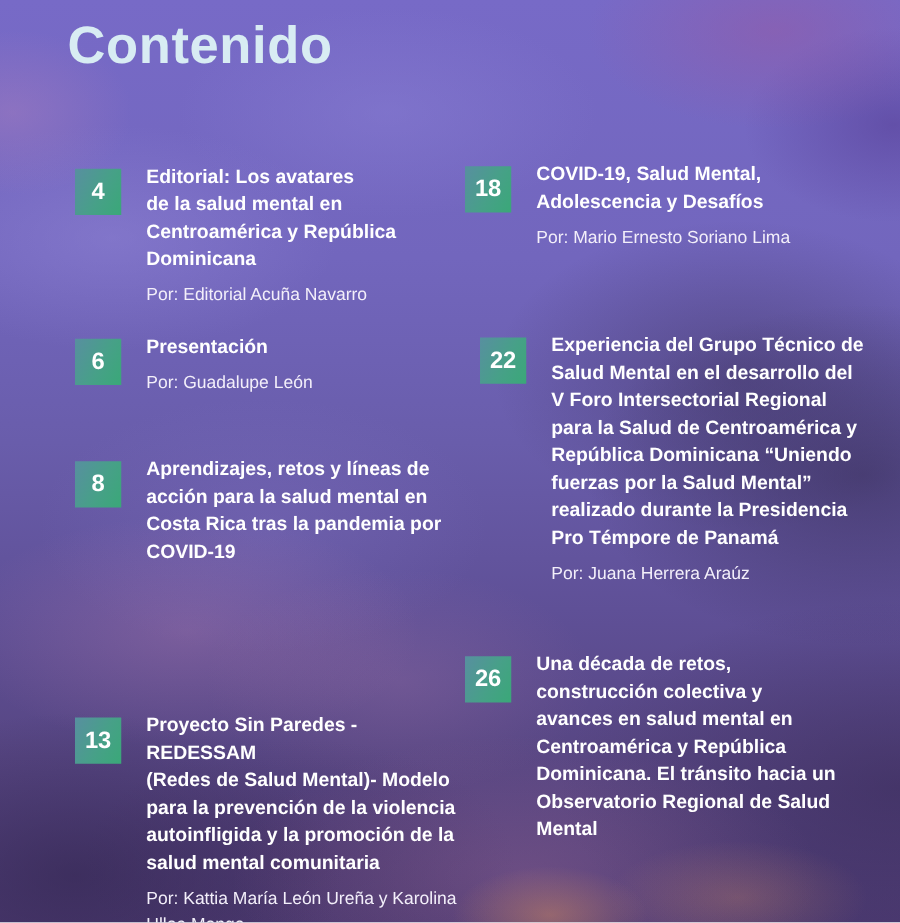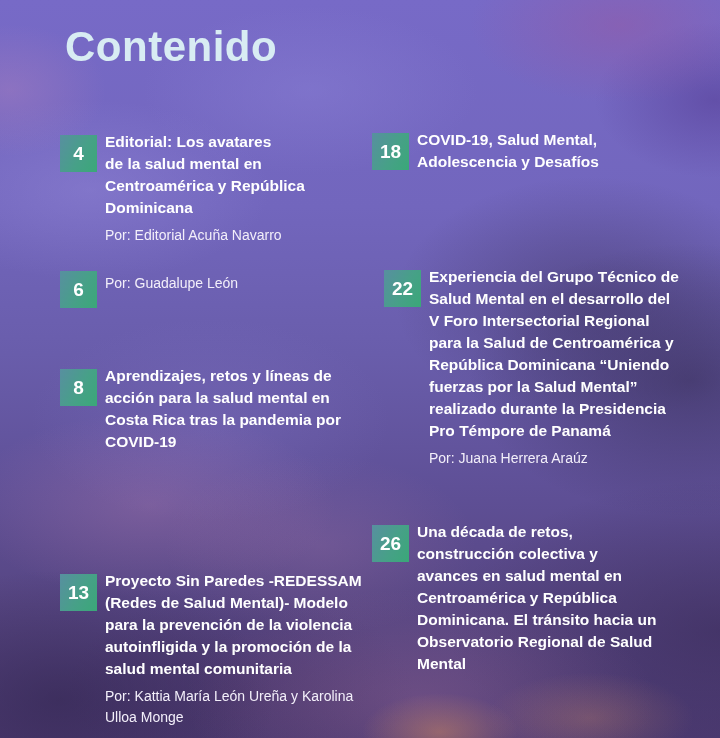--- a/index.html
+++ b/index.html
@@ -30,21 +30,21 @@
       radial-gradient(ellipse 200px 130px at 715px 100px, rgba(84,60,148,0.55), transparent 60%),
       radial-gradient(ellipse 160px 110px at 10px 90px, rgba(178,130,190,0.38), transparent 60%),
       radial-gradient(ellipse 300px 150px at 90px 190px, rgba(150,138,218,0.42), transparent 60%),
       radial-gradient(ellipse 280px 140px at 310px 90px, rgba(142,132,216,0.38), transparent 60%),
       radial-gradient(ellipse 300px 170px at 210px 420px, rgba(132,118,200,0.30), transparent 60%),
       linear-gradient(180deg, #776ac7 0%, #7266bd 28%, #695dab 48%, #5f5097 66%, #574683 82%, #4d3b73 100%);
   }
   .page-title {
     position: absolute;
     left: 54px; top: 12px;
-    margin: 11px;
+    margin: 0;
     font-size: 42px;
     font-weight: 800;
     letter-spacing: 0.5px;
     color: #d8ecf3;
   }
   .entry {
     position: absolute;
     display: flex;
     align-items: flex-start;
   }
@@ -53,21 +53,21 @@
     width: 37px; height: 37px;
     margin-top: 4px;
     background: linear-gradient(118deg, #588fa0 0%, #47a088 55%, #3aa878 100%);
     color: #ffffff;
     font-size: 19px;
     font-weight: bold;
     display: flex;
     align-items: center;
     justify-content: center;
   }
-  .entry-text { margin-left: 8px; }
+  .entry-text { margin-left: 20px; }
   .entry-title {
     color: #ffffff;
     font-size: 15.5px;
     font-weight: bold;
     line-height: 22px;
     white-space: pre-line;
   }
   .entry-author {
     margin-top: 6px;
     color: #f3effa;
@@ -92,20 +92,21 @@
 de la salud mental en
 Centroamérica y República
 Dominicana</div>
       <div class="entry-author">Por: Editorial Acuña Navarro</div>
     </div>
   </div>
 
   <div class="entry" style="left:60px; top:267px; width:310px">
     <div class="badge">6</div>
     <div class="entry-text">
+      <div class="entry-title">Presentación</div>
       <div class="entry-author">Por: Guadalupe León</div>
     </div>
   </div>
 
   <div class="entry" style="left:60px; top:365px; width:310px">
     <div class="badge">8</div>
     <div class="entry-text">
       <div class="entry-title">Aprendizajes, retos y líneas de
 acción para la salud mental en
 Costa Rica tras la pandemia por
@@ -124,20 +125,21 @@
       <div class="entry-author">Por: Kattia María León Ureña y Karolina
 Ulloa Monge</div>
     </div>
   </div>
 
   <div class="entry" style="left:372px; top:129px; width:335px">
     <div class="badge">18</div>
     <div class="entry-text">
       <div class="entry-title">COVID-19, Salud Mental,
 Adolescencia y Desafíos</div>
+      <div class="entry-author">Por: Mario Ernesto Soriano Lima</div>
     </div>
   </div>
 
   <div class="entry" style="left:384px; top:266px; width:335px">
     <div class="badge">22</div>
     <div class="entry-text">
       <div class="entry-title">Experiencia del Grupo Técnico de
 Salud Mental en el desarrollo del
 V Foro Intersectorial Regional
 para la Salud de Centroamérica y

